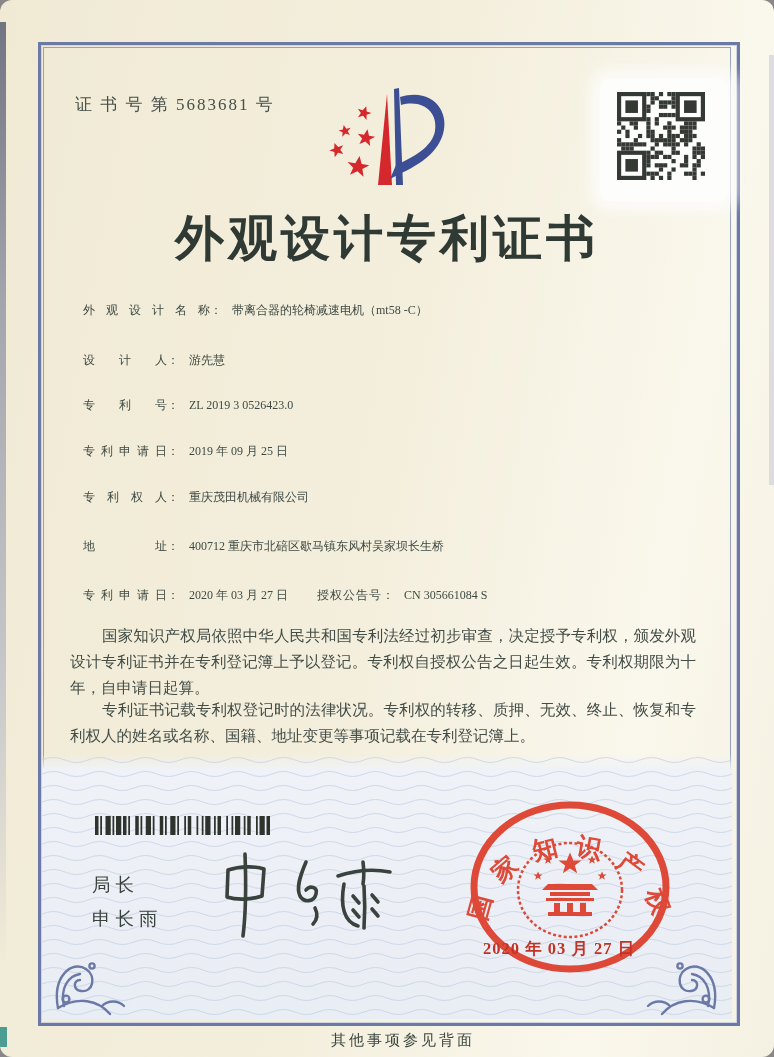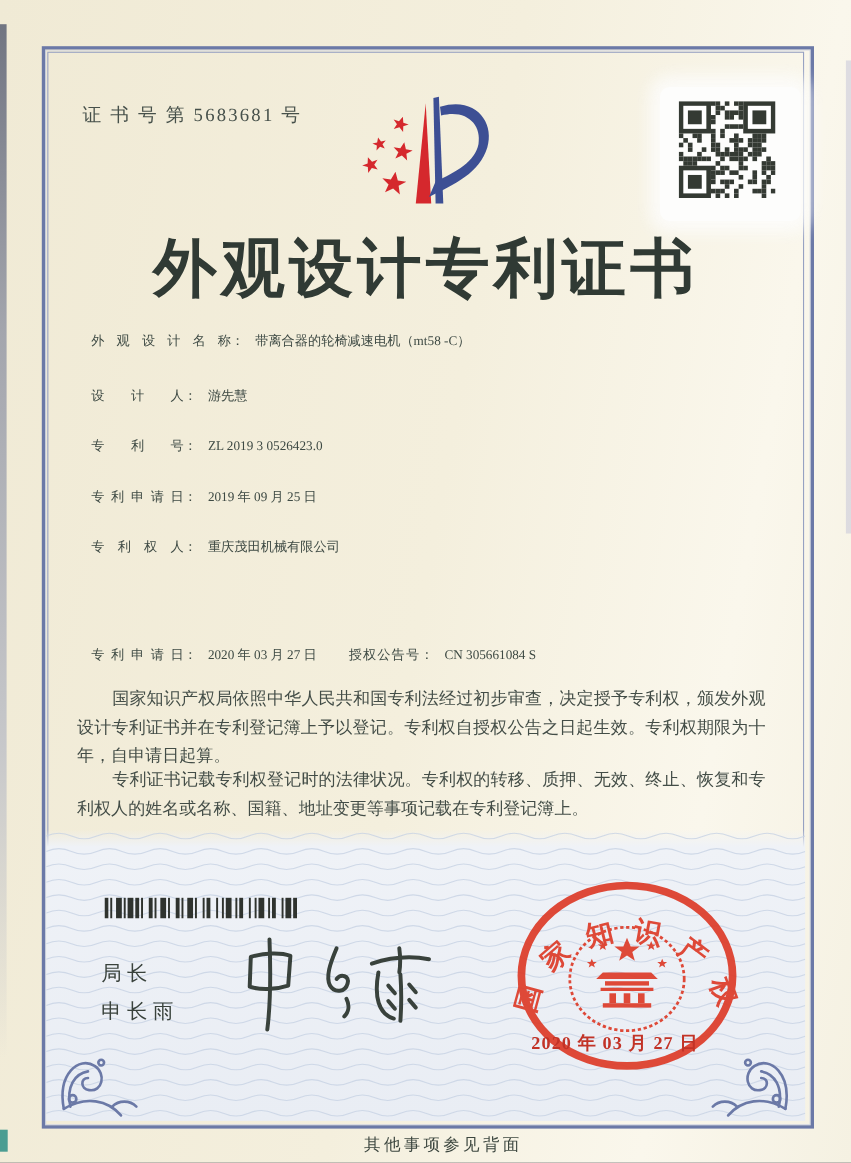--- a/index.html
+++ b/index.html
@@ -2,20 +2,21 @@
 <html><head>
 <meta charset="utf-8">
 <style>
   html,body{margin:0;padding:0;}
   body{background:#888;}
   .page{
     position:relative; width:774px; height:1057px; overflow:hidden;
     background:linear-gradient(100deg,#f0ead5 0%,#f4efdd 50%,#faf7ec 80%,#f5f1e2 100%);
     font-family:"Liberation Serif","DejaVu Serif",serif;
     color:#3e4842;
+    border-radius:12px;
   }
   
   .edge-left{position:absolute;left:0;top:22px;width:6px;height:940px;
     background:linear-gradient(180deg,#474e66,#8a8fa0 30%,#b9bcc6 70%,rgba(185,188,198,0));opacity:.75;}
   .edge-right{position:absolute;right:0;top:55px;width:5px;height:430px;background:#c7c6d8;opacity:.55;}
   .edge-teal{position:absolute;left:0;top:1027px;width:7px;height:20px;background:#2e8f86;opacity:.85;}
   
   .frame{position:absolute;left:38px;top:42px;width:696px;height:978px;
     border:3px solid var(--frame-blue);box-shadow:0 0 0 1px #cfd4e2 inset;}
   .frame-inner{position:absolute;left:43px;top:47px;width:686px;height:968px;border:1px solid #96a1c2;}
@@ -23,21 +24,21 @@
   .wave-band{position:absolute;left:42px;top:754px;width:690px;height:265px;
     background:linear-gradient(180deg,rgba(240,243,248,0),#eff2f7 6%,#e9edf4 100%);}
   .wave-band svg{position:absolute;left:0;top:0;}
   
   .cert-no{position:absolute;left:75px;top:93px;font-size:17px;letter-spacing:2px;color:#46504a;}
   .qr-patch{position:absolute;left:600px;top:79px;width:128px;height:122px;background:#fdfdfc;border-radius:9px;box-shadow:0 0 14px 10px rgba(253,253,252,.8);}
   .qr{position:absolute;left:617px;top:92px;}
   .logo{position:absolute;left:300px;top:73px;}
   .title{position:absolute;left:0;width:774px;top:206px;text-align:center;
     font-family:"Liberation Sans","DejaVu Sans",sans-serif;font-weight:600;
-    font-size:58px;letter-spacing:4px;color:#303a34;}
+    font-size:49px;letter-spacing:4px;color:#303a34;}
   
   .row{position:absolute;left:83px;font-size:12px;color:#3e4a44;white-space:nowrap;}
   .lbl{display:inline-block;width:84px;text-align:justify;text-align-last:justify;vertical-align:bottom;}
   .lbl.wide{width:127px;}
   .val{margin-left:10px;}
   .row .g2{position:absolute;left:234px;top:0;white-space:nowrap;}
   .g2 .lbl2{letter-spacing:1px;}
   
   .para{position:absolute;left:70px;width:626px;font-size:15.5px;line-height:26px;
     text-indent:32px;text-align:justify;color:#434d47;}
@@ -271,20 +272,23 @@
   </div>
   <div class="row" style="top:397px">
     <span class="lbl">专利号</span><span>：</span><span class="val">ZL 2019 3 0526423.0</span>
   </div>
   <div class="row" style="top:443px">
     <span class="lbl">专利申请日</span><span>：</span><span class="val">2019 年 09 月 25 日</span>
   </div>
   <div class="row" style="top:489px">
     <span class="lbl">专利权人</span><span>：</span><span class="val">重庆茂田机械有限公司</span>
   </div>
+  <div class="row" style="top:538px">
+    <span class="lbl">地址</span><span>：</span><span class="val">400712 重庆市北碚区歇马镇东风村吴家坝长生桥</span>
+  </div>
   <div class="row" style="top:587px">
     <span class="lbl">专利申请日</span><span>：</span><span class="val">2020 年 03 月 27 日</span>
     <span class="g2">
       <span class="lbl2">授权公告号</span><span>：</span><span class="val">CN 305661084 S</span>
     </span>
   </div>
 
   <div class="para" style="top:697px">专利证书记载专利权登记时的法律状况。专利权的转移、质押、无效、终止、恢复和专利权人的姓名或名称、国籍、地址变更等事项记载在专利登记簿上。</div>
   <div class="para" style="top:623px">国家知识产权局依照中华人民共和国专利法经过初步审查，决定授予专利权，颁发外观设计专利证书并在专利登记簿上予以登记。专利权自授权公告之日起生效。专利权期限为十年，自申请日起算。</div>
 

